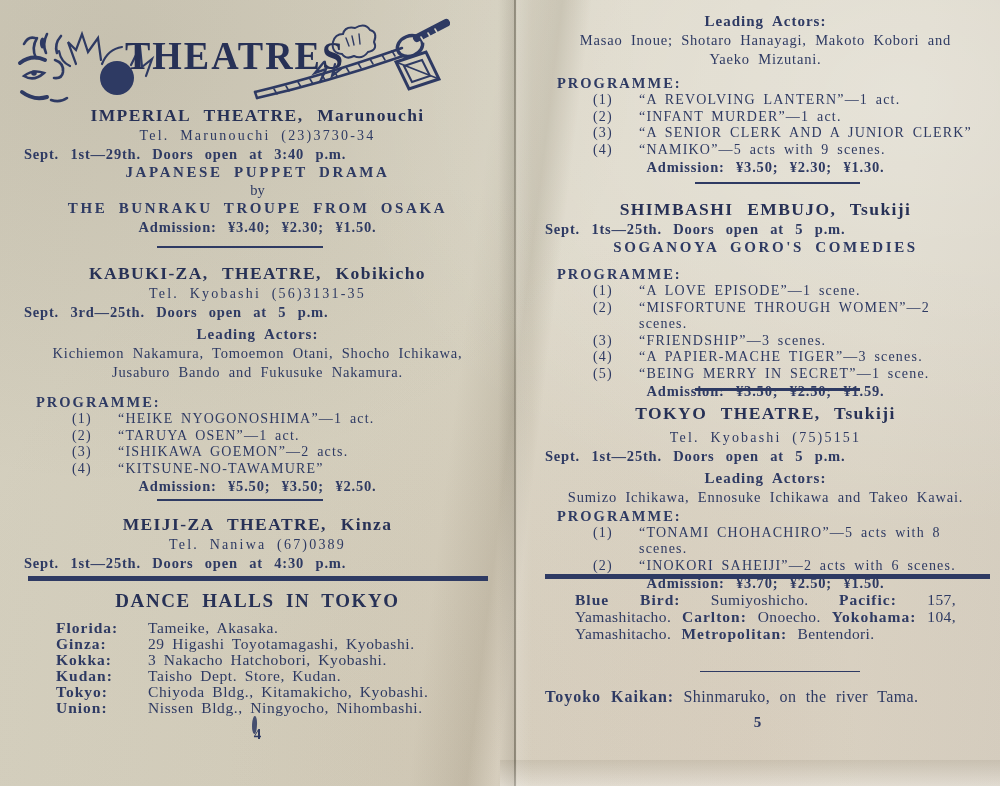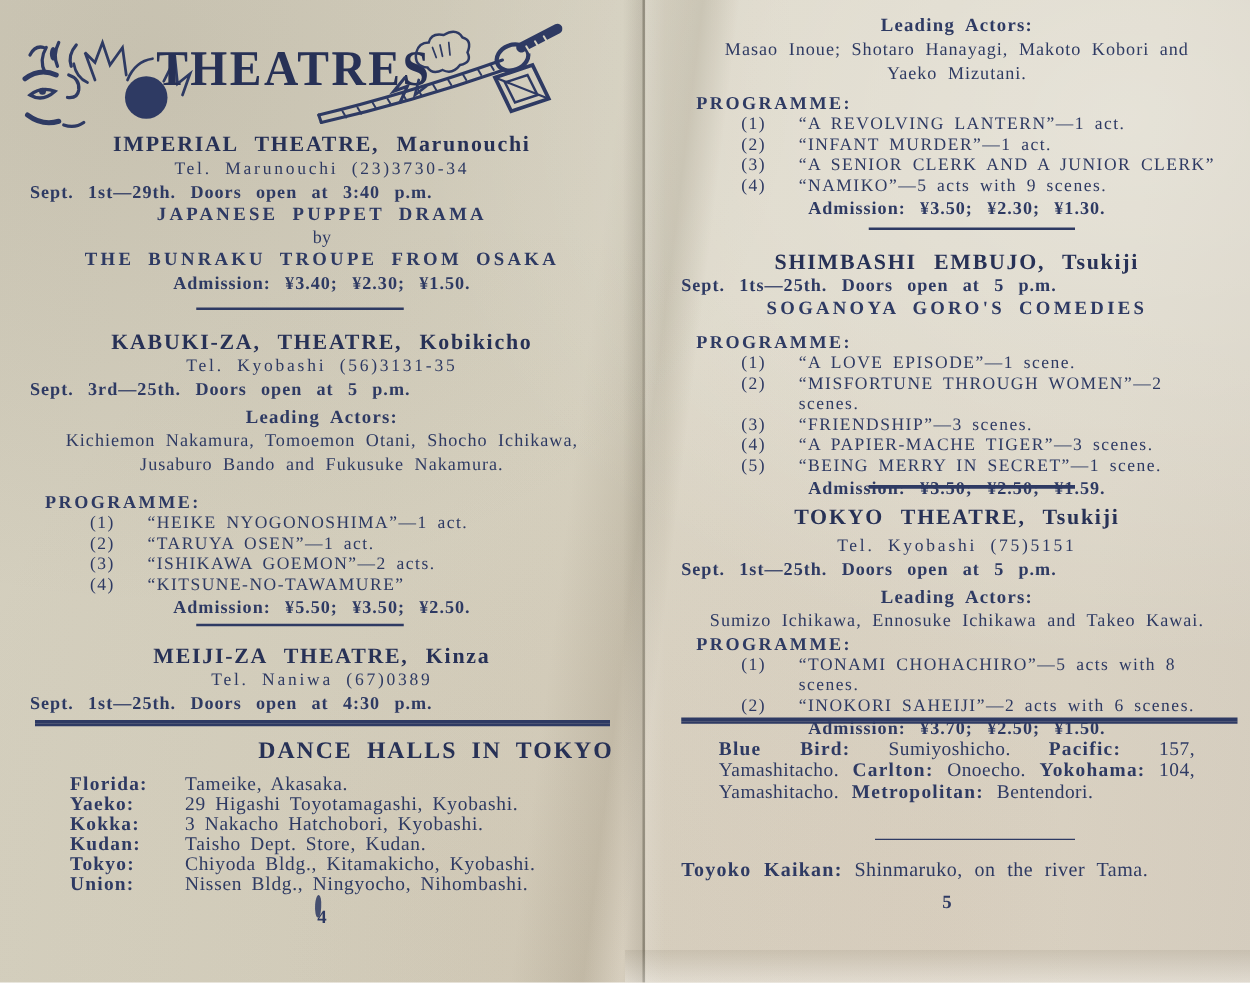--- a/index.html
+++ b/index.html
@@ -40,21 +40,21 @@
   .leadlbl { font-weight:bold; font-size:15px; line-height:19px; letter-spacing:1px; word-spacing:4px; text-align:center; }
   .actors  { font-size:14.5px; line-height:18.5px; letter-spacing:0.8px; word-spacing:4px; text-align:center; }
   .proglbl { font-weight:bold; font-size:14.5px; line-height:18px; letter-spacing:2px; padding-left:12px; }
   .pitem   { display:flex; font-size:14px; line-height:16.5px; letter-spacing:1.2px; word-spacing:3px; padding-left:48px; }
   .pnum    { flex:0 0 46px; }
   .mt4{margin-top:4px;} .mt6{margin-top:6px;} .mt8{margin-top:8px;} .mt12{margin-top:12px;}
 
   .sep   { position:absolute; border-top:2px solid #2e3a63; }
   .drule { position:absolute; height:3px; border-top:3px solid #2e3a63; border-bottom:2px solid #2e3a63; }
 
-  .dhead { font-weight:bold; font-size:19px; line-height:22px; letter-spacing:1.6px; word-spacing:5px; text-align:right; color:#273156; }
+  .dhead { font-weight:bold; font-size:19px; line-height:22px; letter-spacing:1.6px; word-spacing:5px; text-align:center; color:#273156; }
   .dhrow { display:grid; grid-template-columns:92px auto; font-size:15.5px; line-height:15.9px; letter-spacing:0.6px; word-spacing:3px; padding-left:32px; }
   .dhrow b { letter-spacing:1px; }
   .ypara { font-size:15.5px; line-height:16.8px; letter-spacing:0.4px; word-spacing:6px; text-align:justify; padding:0 30px 0 30px; }
   .ypara b { letter-spacing:1px; }
   .toyoko { font-size:16px; line-height:20px; letter-spacing:0.4px; word-spacing:5px; padding-left:30px; }
   .toyoko b { letter-spacing:1px; }
   .pageno { position:absolute; left:0; right:0; text-align:center; font-weight:bold; font-size:15px; }
   .ink-blot { position:absolute; left:252px; top:716px; width:5px; height:18px; background:#2e3a63;
     border-radius:45% 55% 40% 60%; opacity:0.85; transform:rotate(4deg); }
 
@@ -157,21 +157,21 @@
   <div class="drule" style="top:576px; left:28px; width:460px"></div>
 
   <section class="sec" style="top:590px">
     <h2 class="dhead">DANCE HALLS IN TOKYO</h2>
     <div class="mt8">
       <div class="dhrow">
           <b>Florida:</b>
           <span>Tameike, Akasaka.</span>
         </div>
       <div class="dhrow">
-          <b>Yaeko:</b>
+          <b>Ginza:</b>
           <span>29 Higashi Toyotamagashi, Kyobashi.</span>
         </div>
       <div class="dhrow">
           <b>Kokka:</b>
           <span>3 Nakacho Hatchobori, Kyobashi.</span>
         </div>
       <div class="dhrow">
           <b>Kudan:</b>
           <span>Taisho Dept. Store, Kudan.</span>
         </div>

